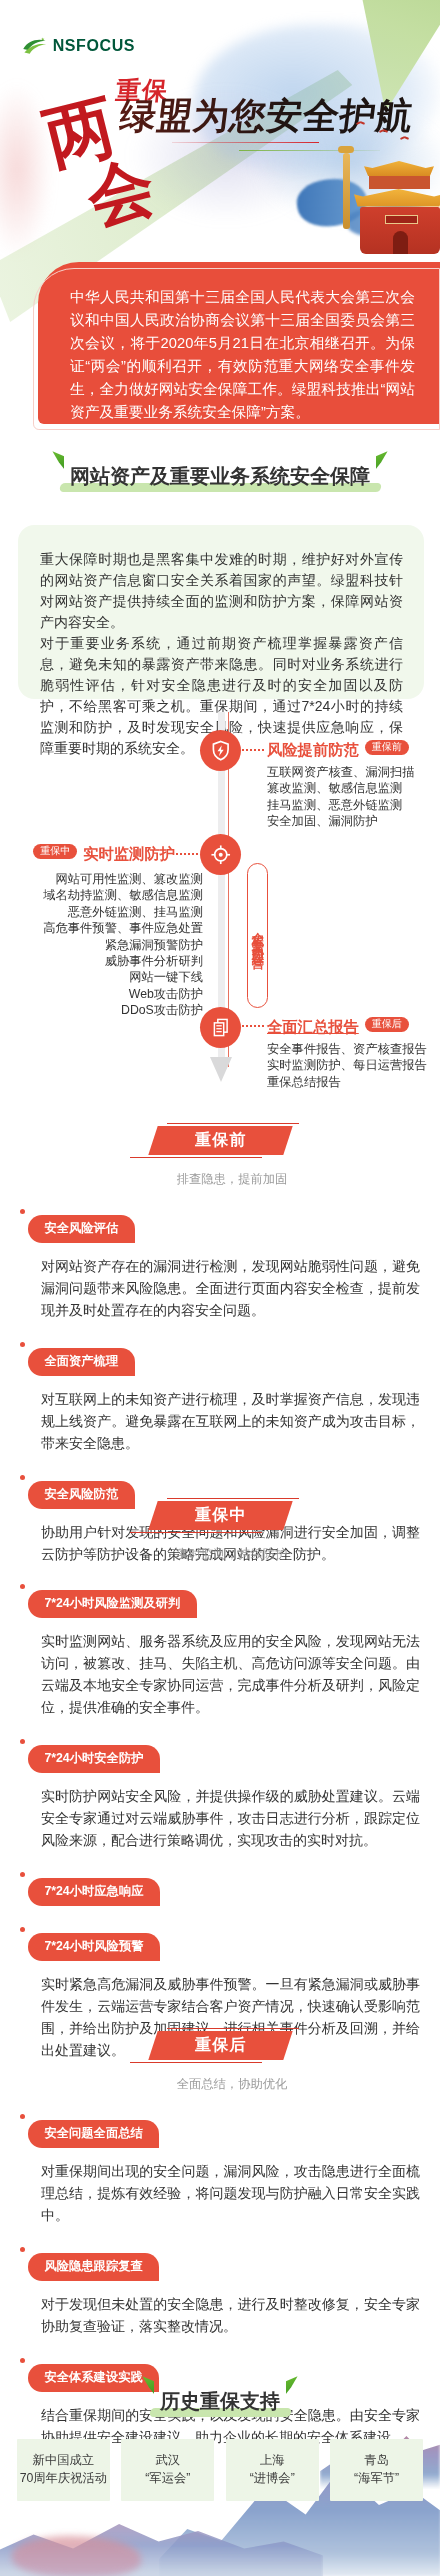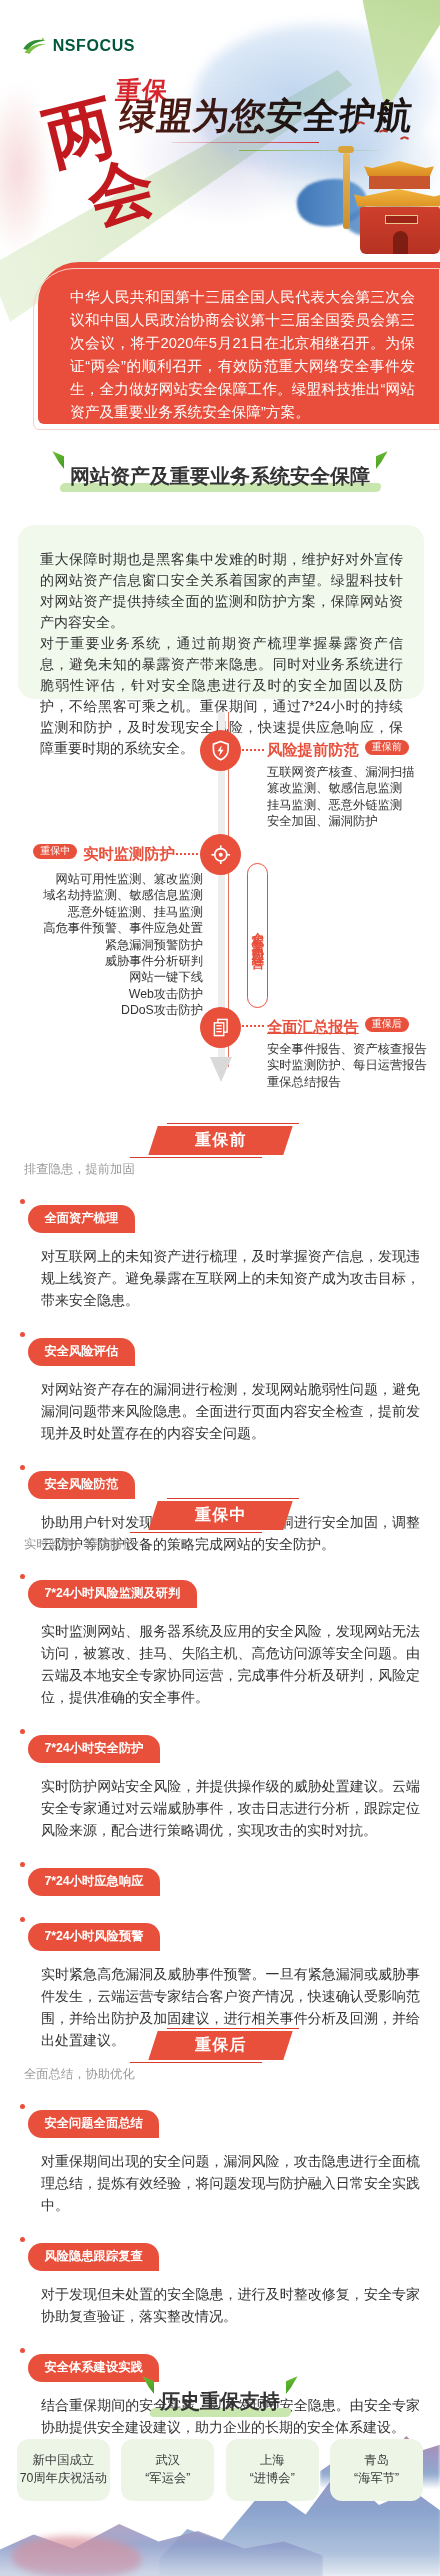--- a/index.html
+++ b/index.html
@@ -109,30 +109,30 @@
     display:flex;align-items:center;justify-content:center;z-index:2;}
 
   
   .phase{position:absolute;left:0;width:440px;}
   .banner{position:relative;width:440px;height:35px;}
   .banner .ln-top{position:absolute;left:167px;top:0;width:132px;height:1.2px;background:#da3a2b;}
   .banner .ln-bot{position:absolute;left:130px;bottom:0;width:132px;height:1.2px;background:#da3a2b;}
   .banner .para{position:absolute;left:153px;top:2.9px;width:135px;height:29px;background:#e8503c;
     transform:skewX(-18deg);display:flex;align-items:center;justify-content:center;}
   .banner .para span{transform:skewX(18deg);color:#fff;font-size:16px;font-weight:bold;letter-spacing:1.2px;}
-  .phase-sub{margin-top:3px;padding-left:24px;color:#9a9a9a;font-size:12.3px;}
+  .phase-sub{margin-top:13px;text-align:center;padding-left:24px;color:#9a9a9a;font-size:12.3px;}
   .pblock{margin-top:27px;}
   .ptag{position:relative;margin-left:28px;display:inline-block;background:#e8503c;color:#fff;
     font-size:12.3px;font-weight:bold;padding:5.3px 16.4px 5.9px 16.4px;border-radius:14px 14px 0 14px;}
   .ptag:before{content:"";position:absolute;left:-8.2px;top:-5.9px;width:5.3px;height:5.3px;border-radius:50%;background:#e8503c;}
   .ptext{margin:11.7px 20px 0 41px;font-size:14px;line-height:22px;color:#333;text-align:justify;}
 
   
   .cards{position:absolute;left:17px;top:2439px;width:406px;display:flex;gap:11.7px;z-index:2;}
-  .card{flex:1;height:62px;background:#edf5e7;border-radius:12px;display:flex;align-items:center;justify-content:center;
+  .card{flex:1;height:62px;background:#edf5e7;border-radius:1px;display:flex;align-items:center;justify-content:center;
     font-size:12.3px;line-height:17.6px;color:#3a3a3a;text-align:center;white-space:pre-line;}
 
   
   .mt{position:absolute;pointer-events:none;filter:blur(1.8px);}
   .mt3{left:320px;top:2430px;width:120px;height:59px;
     background:linear-gradient(180deg,#b06b86 0%,#8d85b8 40%,#7e9cc6 75%,rgba(126,156,198,0));
     clip-path:polygon(0 70%,18% 45%,30% 60%,45% 20%,58% 40%,72% 10%,84% 35%,100% 25%,100% 100%,0 100%);opacity:.85;}
   .mt2{left:159px;top:2457px;width:282px;height:120px;
     background:linear-gradient(180deg,#8f86bd 0%,#7e9ac8 45%,#a7bcd9 80%,#e4ebf3);
     clip-path:polygon(0 85%,10% 60%,22% 70%,38% 25%,52% 48%,64% 10%,78% 40%,90% 28%,100% 45%,100% 100%,0 100%);opacity:.9;}
@@ -289,26 +289,26 @@
   <div class="phase" style="top:1123px;">
     <div class="banner">
       <div class="ln-top"></div>
       <div class="para">
           <span>重保前</span>
         </div>
       <div class="ln-bot"></div>
     </div>
     <div class="phase-sub">排查隐患，提前加固</div>
     <div class="pblock">
+      <div class="ptag">安全风险评估</div>
+      <div class="ptext">对网站资产存在的漏洞进行检测，发现网站脆弱性问题，避免漏洞问题带来风险隐患。全面进行页面内容安全检查，提前发现并及时处置存在的内容安全问题。</div>
+    </div>
+    <div class="pblock">
       <div class="ptag">全面资产梳理</div>
       <div class="ptext">对互联网上的未知资产进行梳理，及时掌握资产信息，发现违规上线资产。避免暴露在互联网上的未知资产成为攻击目标，带来安全隐患。</div>
-    </div>
-    <div class="pblock">
-      <div class="ptag">安全风险评估</div>
-      <div class="ptext">对网站资产存在的漏洞进行检测，发现网站脆弱性问题，避免漏洞问题带来风险隐患。全面进行页面内容安全检查，提前发现并及时处置存在的内容安全问题。</div>
     </div>
     <div class="pblock">
       <div class="ptag">安全风险防范</div>
       <div class="ptext">协助用户针对发现的安全问题和风险漏洞进行安全加固，调整云防护等防护设备的策略完成网站的安全防护。</div>
     </div>
   </div>
 
   <div class="phase" style="top:1498px;">
     <div class="banner">
       <div class="ln-top"></div>

